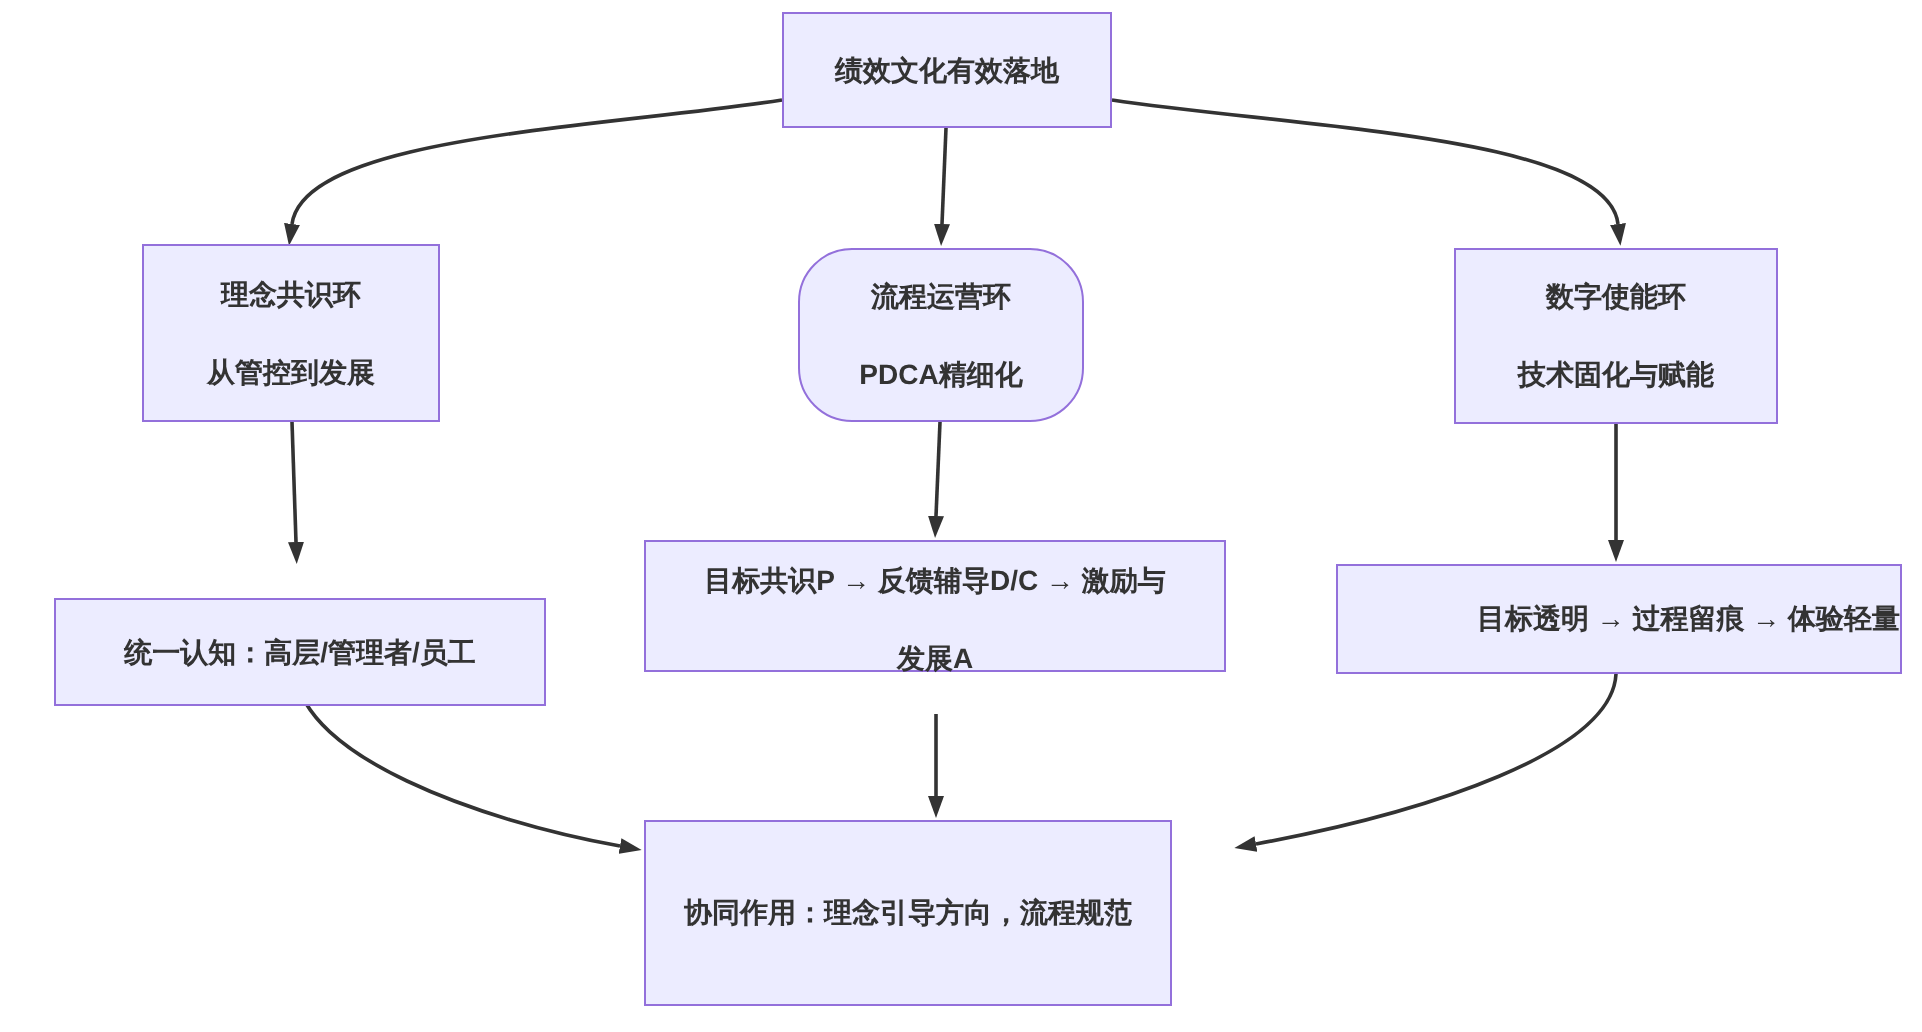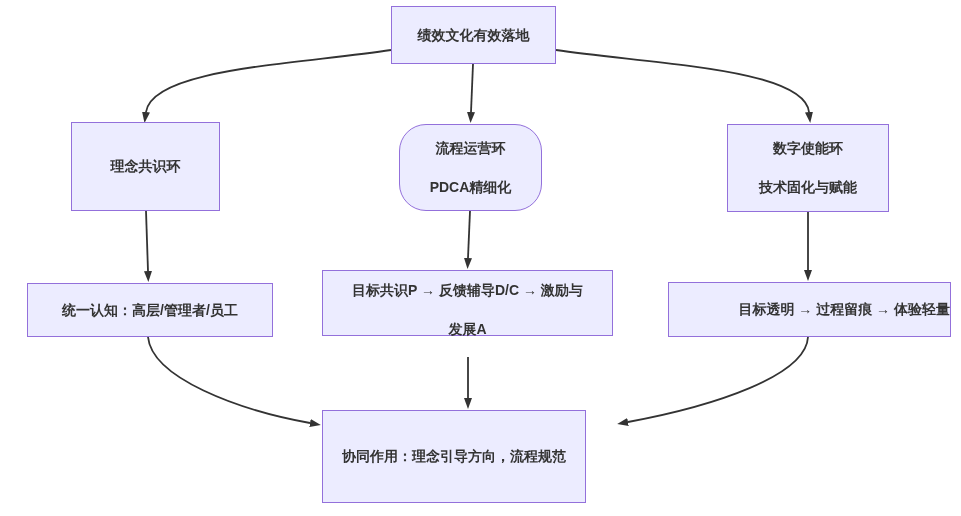--- a/index.html
+++ b/index.html
@@ -76,33 +76,34 @@
     <path class="edge" d="M468,357 L468,398" marker-end="url(#arrowhead)"></path>
     <path class="edge" d="M808,337 C806,376 714,406 628,422" marker-end="url(#arrowhead)"></path>
   </svg>
 
   <div class="node" style="left:391px; top:6px; width:165px; height:58px;">
     <span>绩效文化有效落地</span>
   </div>
 
   <div class="node" style="left:71px; top:122px; width:149px; height:89px;">
     <span>理念共识环</span>
+    <span>从管控到发展</span>
   </div>
 
   <div class="node" style="left:399px; top:124px; width:143px; height:87px;border-radius:27px;">
     <span>流程运营环</span>
     <span>PDCA精细化</span>
   </div>
 
   <div class="node" style="left:727px; top:124px; width:162px; height:88px;">
     <span>数字使能环</span>
     <span>技术固化与赋能</span>
   </div>
 
-  <div class="node" style="left:27px; top:283px; width:246px; height:54px;">
+  <div class="node" style="left:27px; top:299px; width:246px; height:54px;">
     <span>统一认知：高层/管理者/员工</span>
   </div>
 
   <div class="node" style="left:322px; top:270px; width:291px; height:66px;justify-content:space-between;">
     <span>目标共识P → 反馈辅导D/C → 激励与</span>
     <span>发展A</span>
   </div>
 
   <div class="node" style="left:668px; top:282px; width:283px; height:55px;align-items:flex-end;">
     <span>目标透明 → 过程留痕 → 体验轻量</span>

